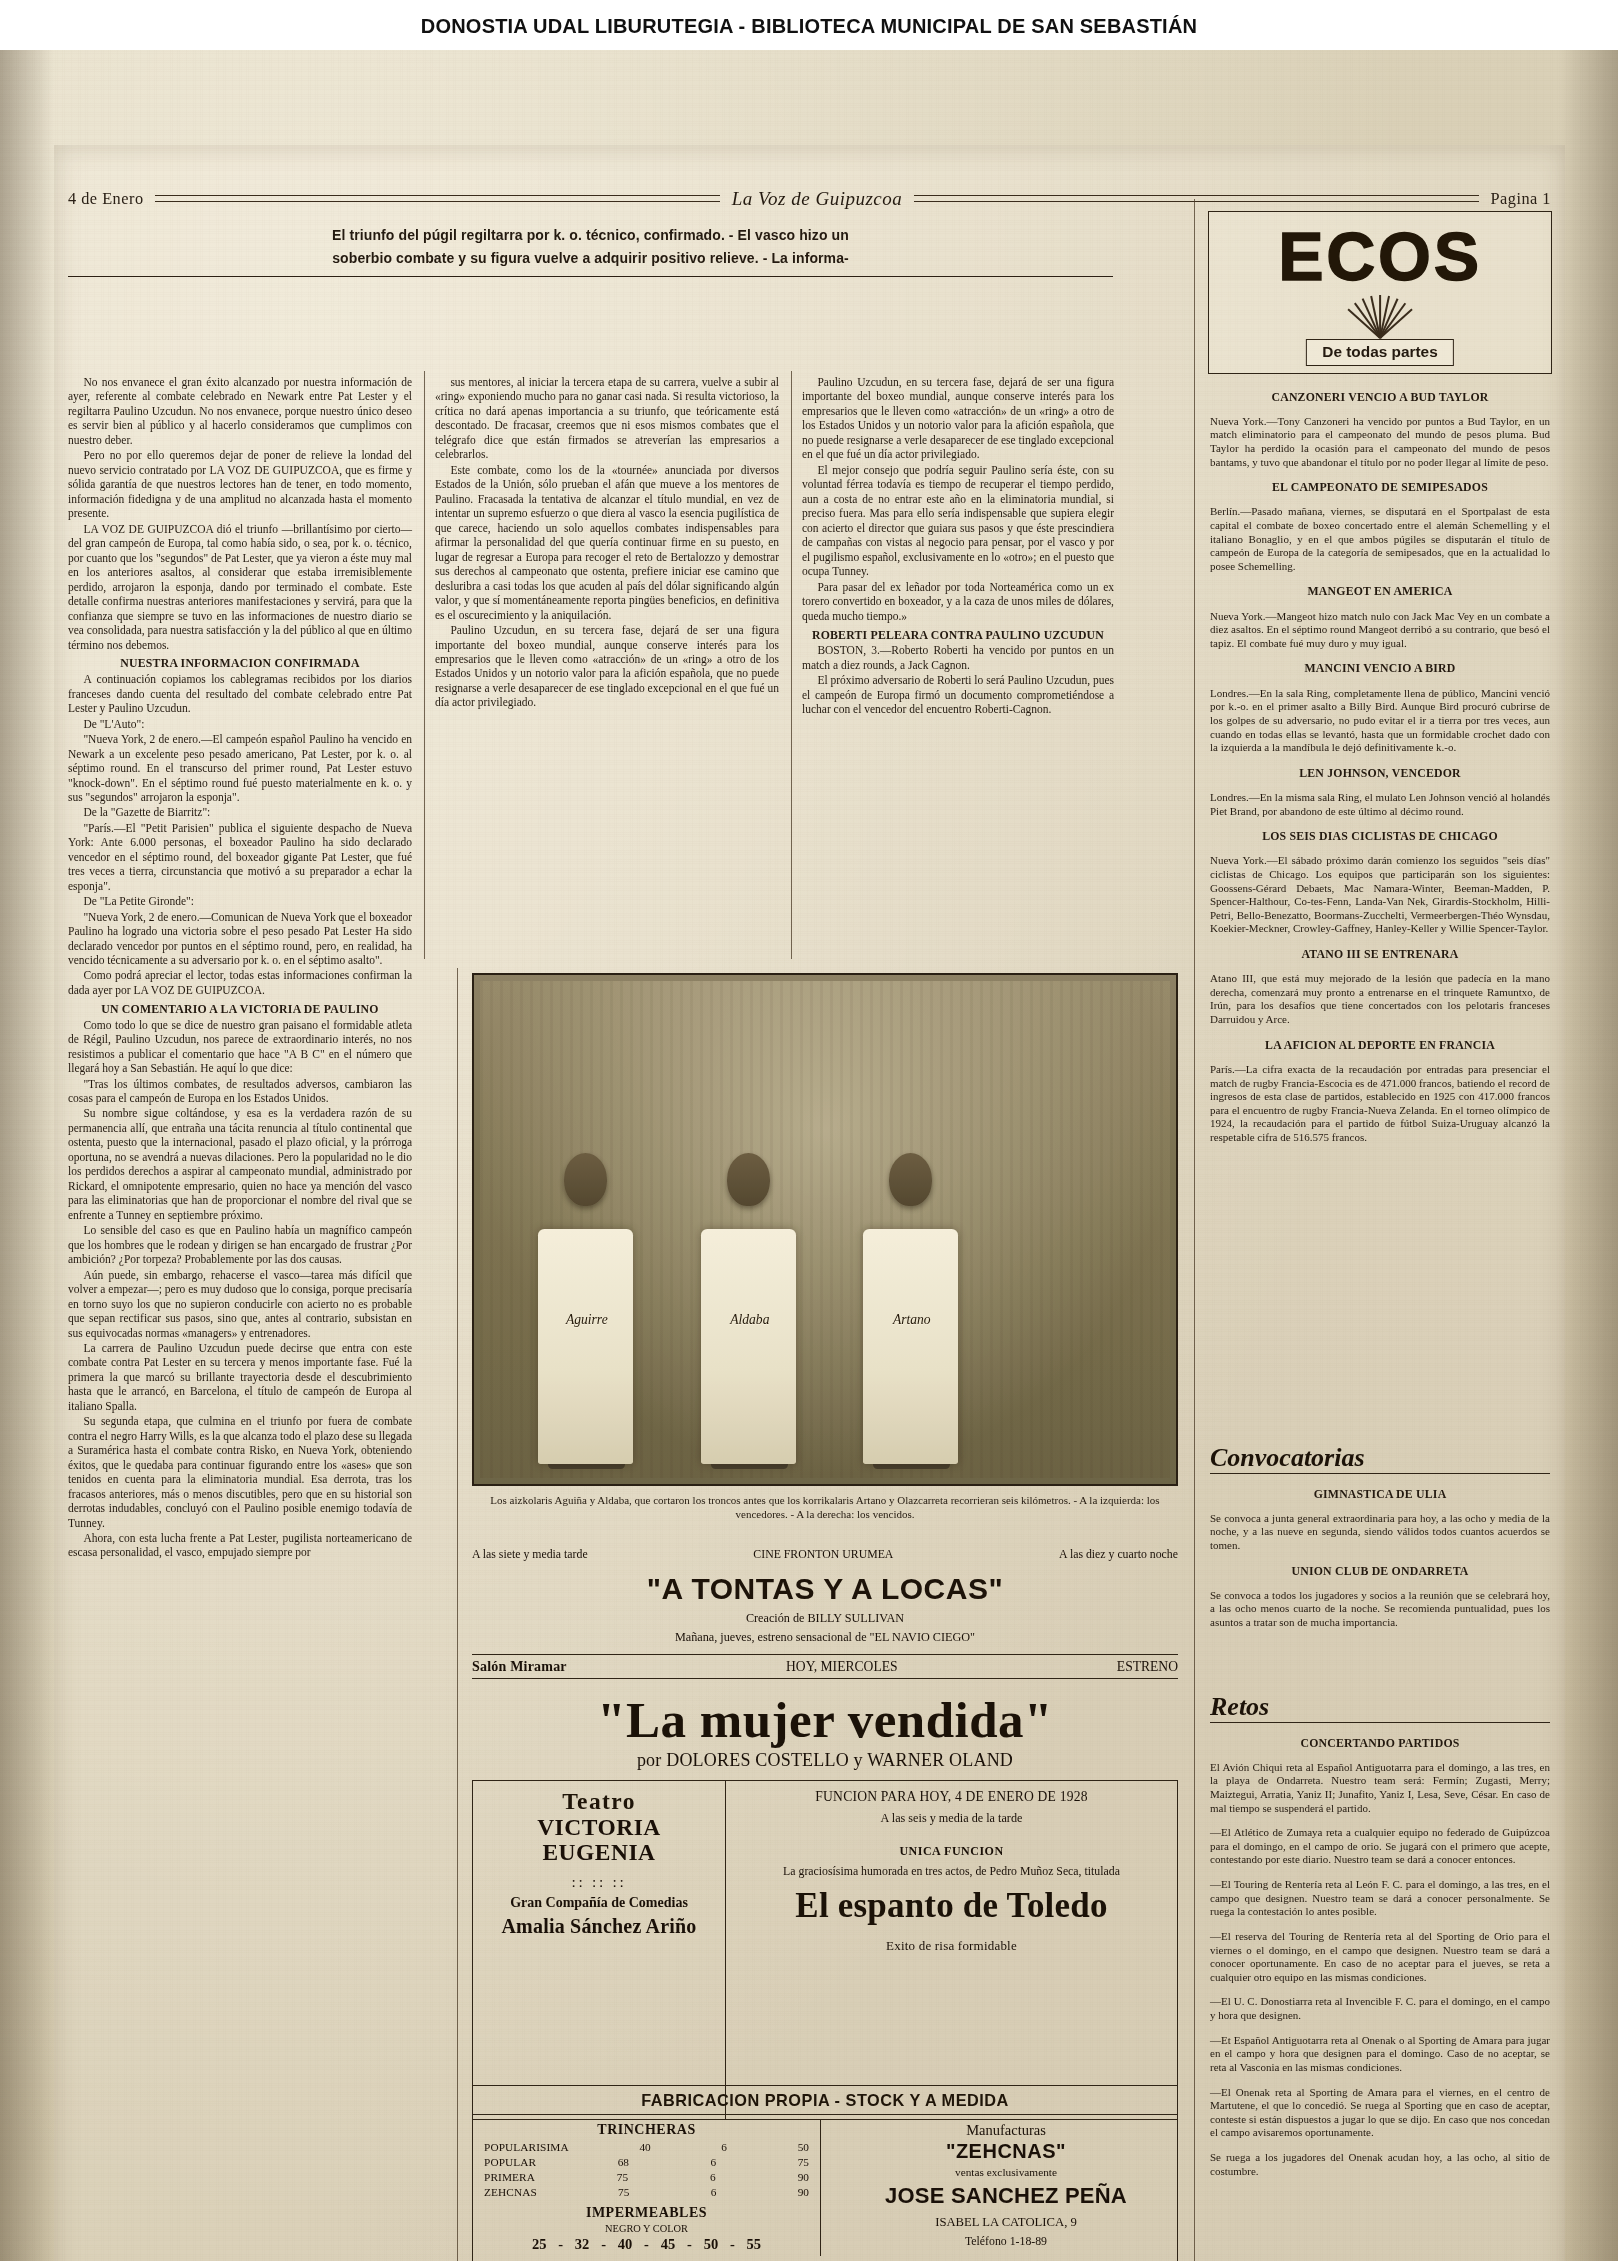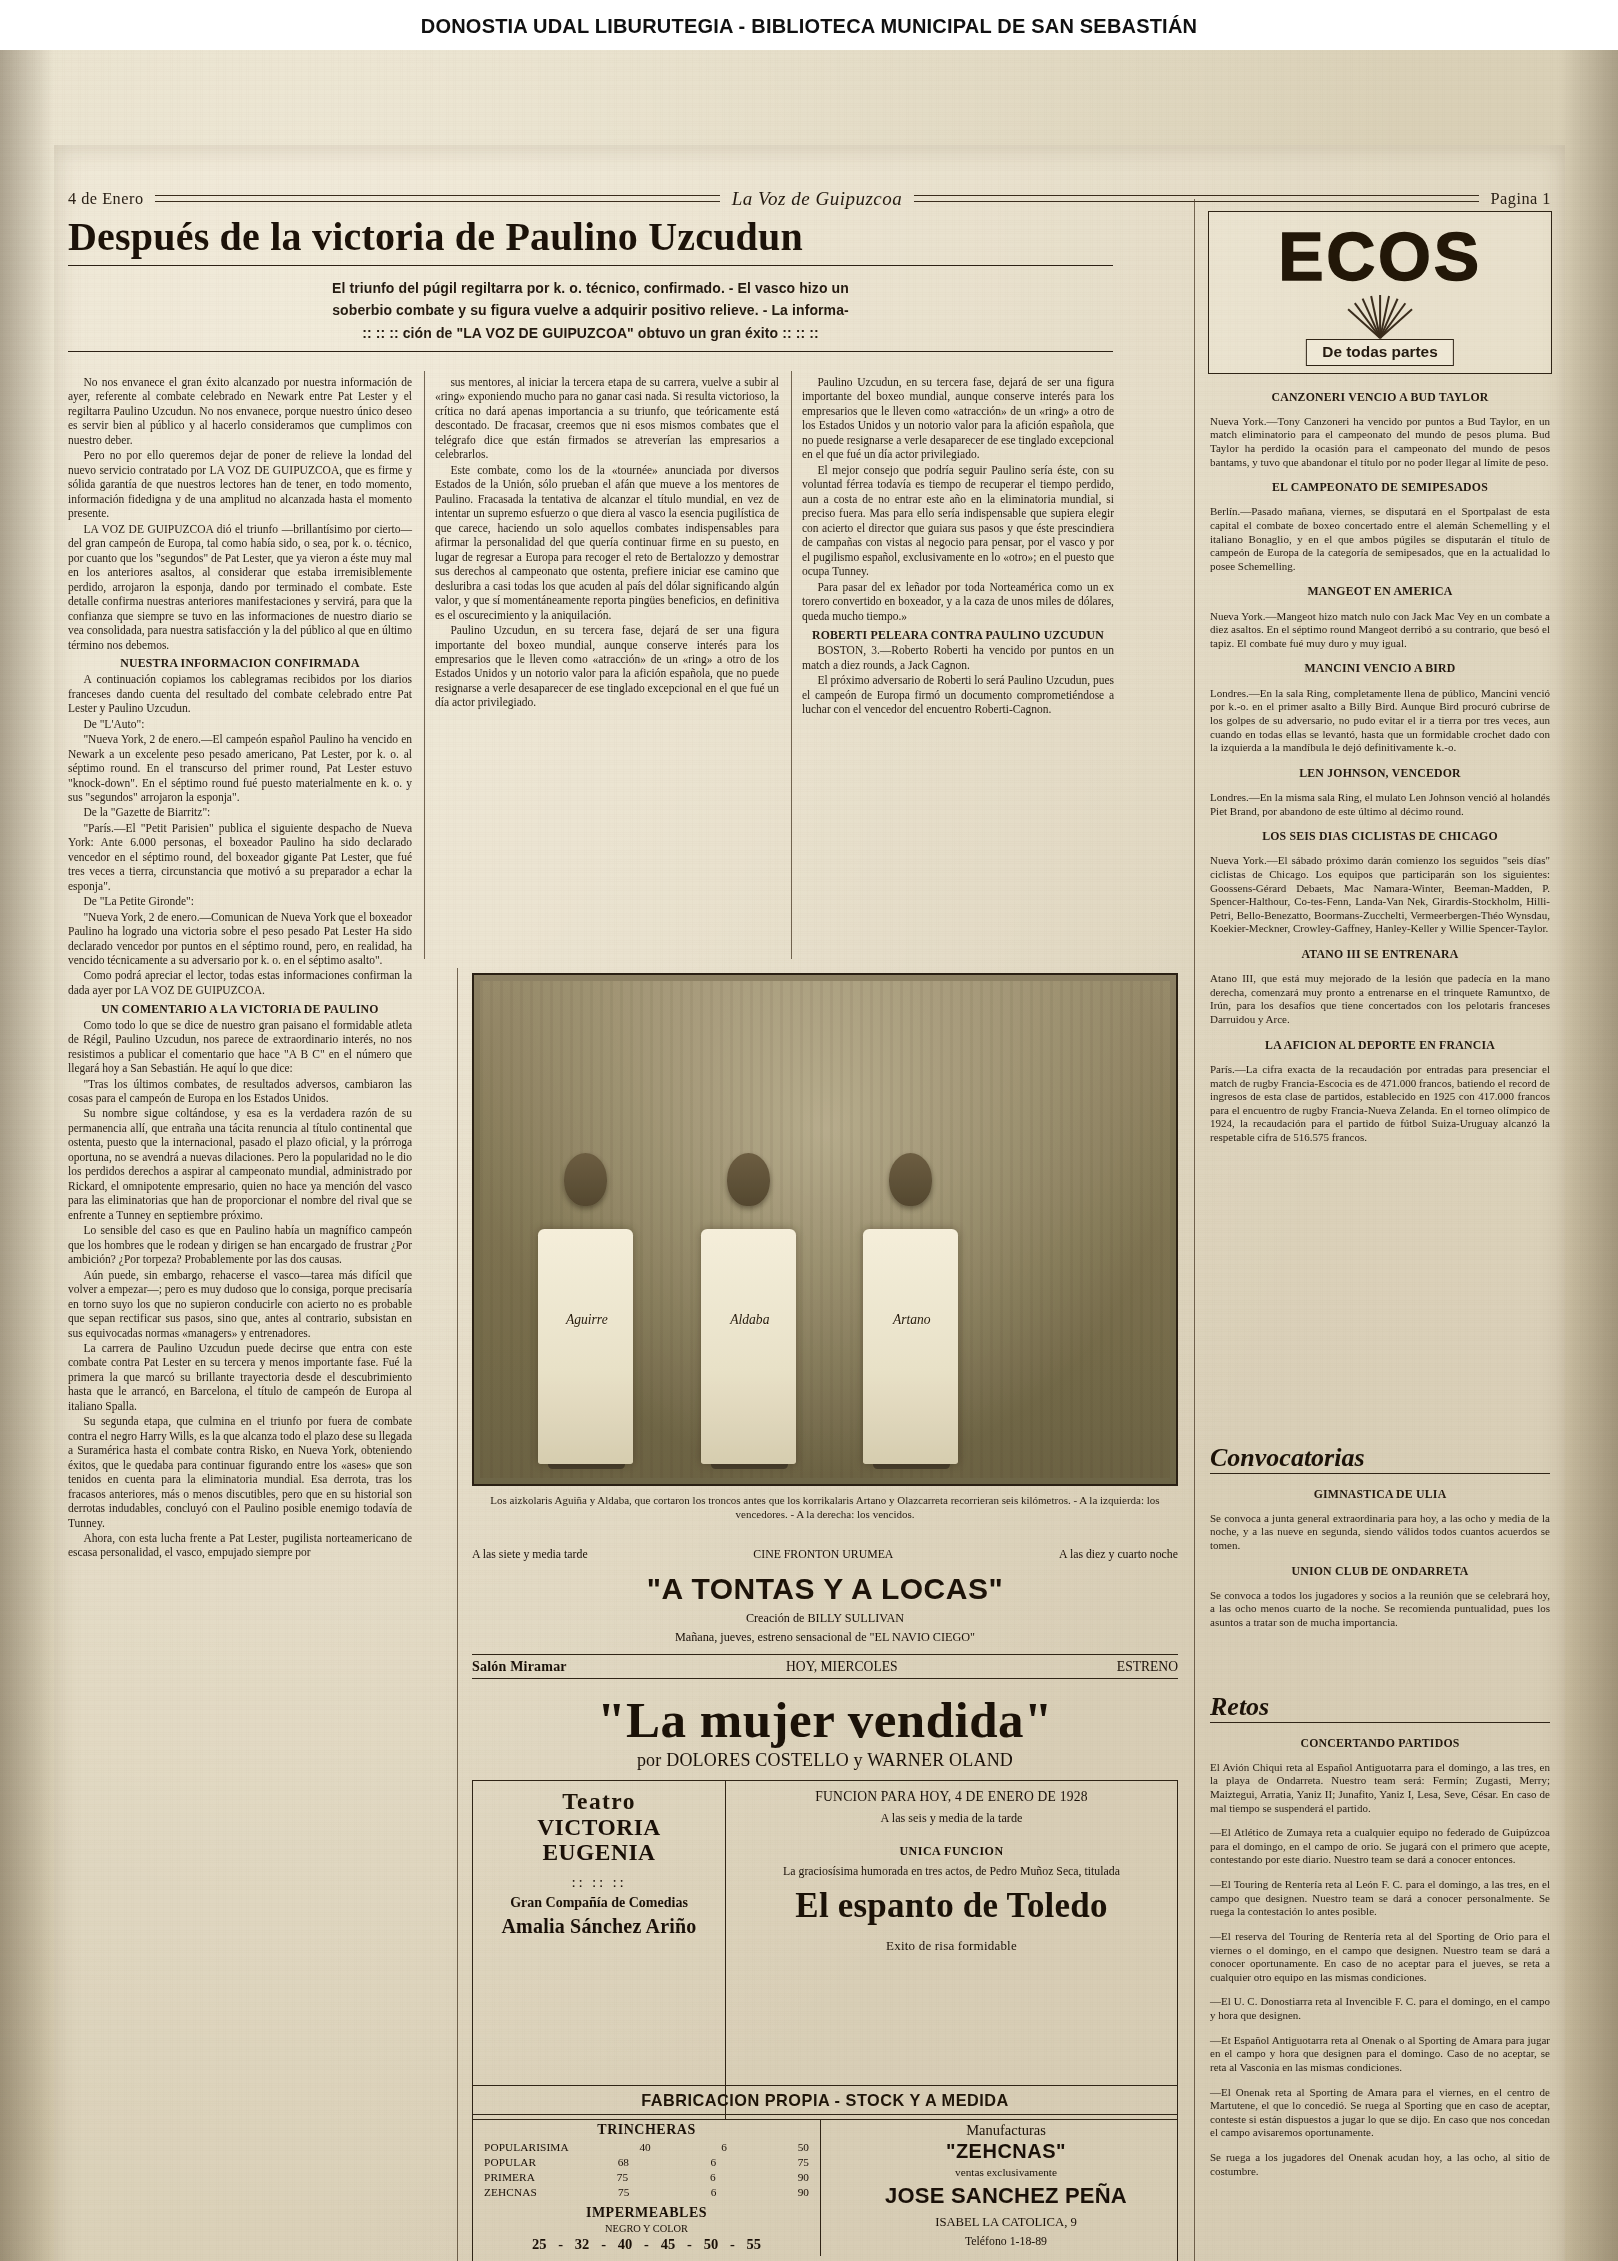--- a/index.html
+++ b/index.html
@@ -546,25 +546,23 @@
 
   <div class="masthead">
     <span class="mast-date">4 de Enero</span>
     <span class="rule-seg"></span>
     <span class="mast-title">La Voz de Guipuzcoa</span>
     <span class="rule-seg"></span>
     <span class="mast-page">Pagina 1</span>
   </div>
 
   <div class="headline-wrap">
-    <div class="headline">Después de la victoria de Paulino Uzcudun</div>
     <div class="subhead">
       <span class="ln">El triunfo del púgil regiltarra por k. o. técnico, confirmado. - El vasco hizo un</span>
       <span class="ln">soberbio combate y su figura vuelve a adquirir positivo relieve. - La informa-</span>
-      <span class="ln">:: :: :: ción de "LA VOZ DE GUIPUZCOA" obtuvo un gran éxito :: :: ::</span>
     </div>
     <div class="subhead-rule"></div>
   </div>
 
   <div class="ecos-box">
     <div class="ecos-word">ECOS</div>
     <div class="ecos-rays">
       <span style="transform:translateX(-50%) rotate(-48deg)"></span>
       <span style="transform:translateX(-50%) rotate(-36deg)"></span>
       <span style="transform:translateX(-50%) rotate(-24deg)"></span>

